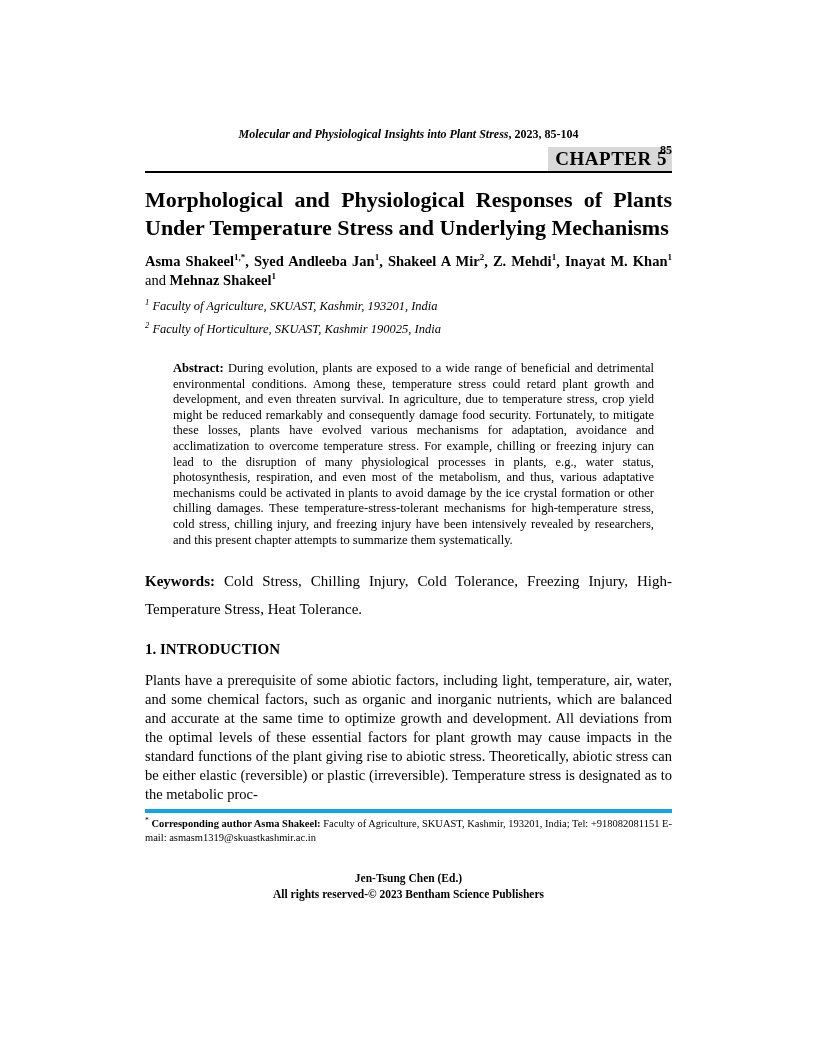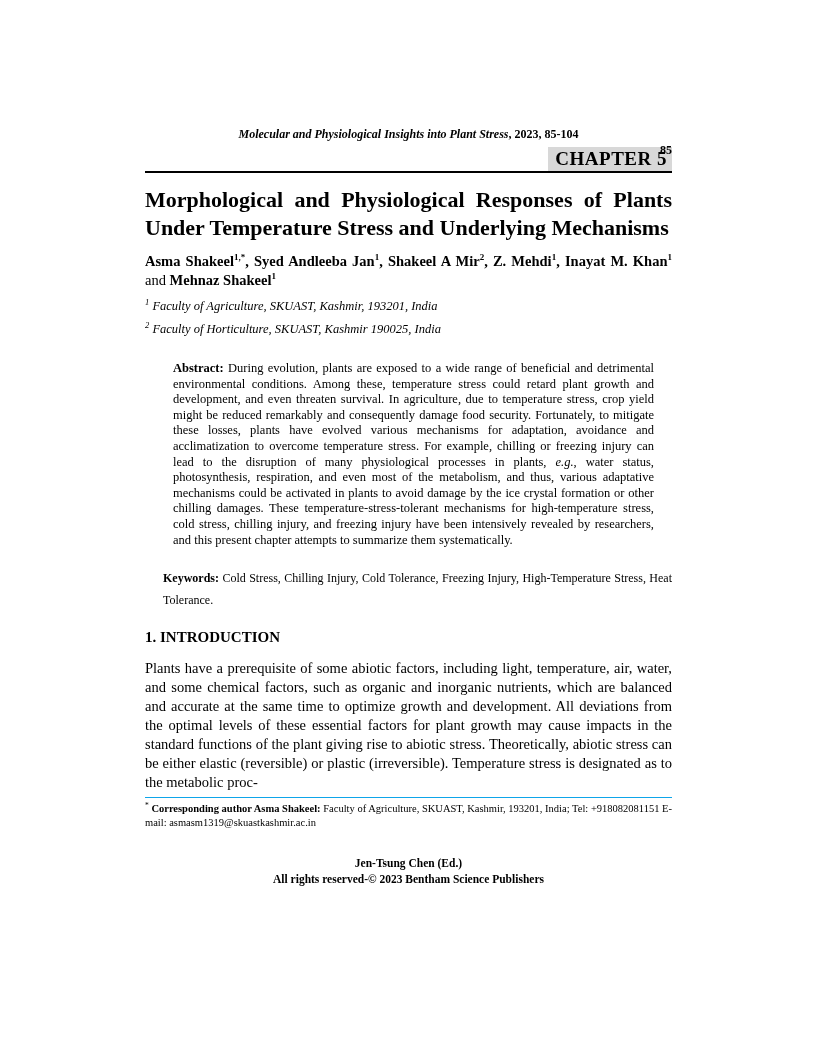--- a/index.html
+++ b/index.html
@@ -79,47 +79,46 @@
   }
   .affiliation sup { font-size: 8.5px; line-height: 0; }
   
   .abstract {
     margin: 24px 18px 0 28px;
     font-size: 12.5px;
     line-height: 15.6px;
     text-align: justify;
   }
   .abstract .abstract-label { font-weight: bold; }
-  .abstract .italic-term { font-style: italic; }
+  .abstract .italic-term { }
   
   .keywords {
     margin-top: 19px;
-    font-size: 12px;
-    line-height: 22px;
+    font-size: 15px;
+    line-height: 28px;
     text-align: justify;
-    margin-left: 18px;
   }
   .keywords .keywords-label { font-weight: bold; }
   
   .section-heading {
     margin-top: 17px;
     font-size: 15px;
     font-weight: bold;
     line-height: 19px;
   }
   .section-body {
     margin-top: 12px;
     font-size: 14.5px;
     line-height: 19px;
     text-align: justify;
   }
   
   .footnote {
     margin-top: 5px;
-    border-top: 1px solid #0ea5e9;
+    border-top: 4px solid #0ea5e9;
     padding-top: 4px;
     font-size: 10.5px;
     line-height: 14px;
     text-align: justify;
   }
   .footnote sup { font-size: 7.5px; line-height: 0; }
   .footnote .footnote-bold { font-weight: bold; }
   
   .imprint {
     margin-top: 25px;

